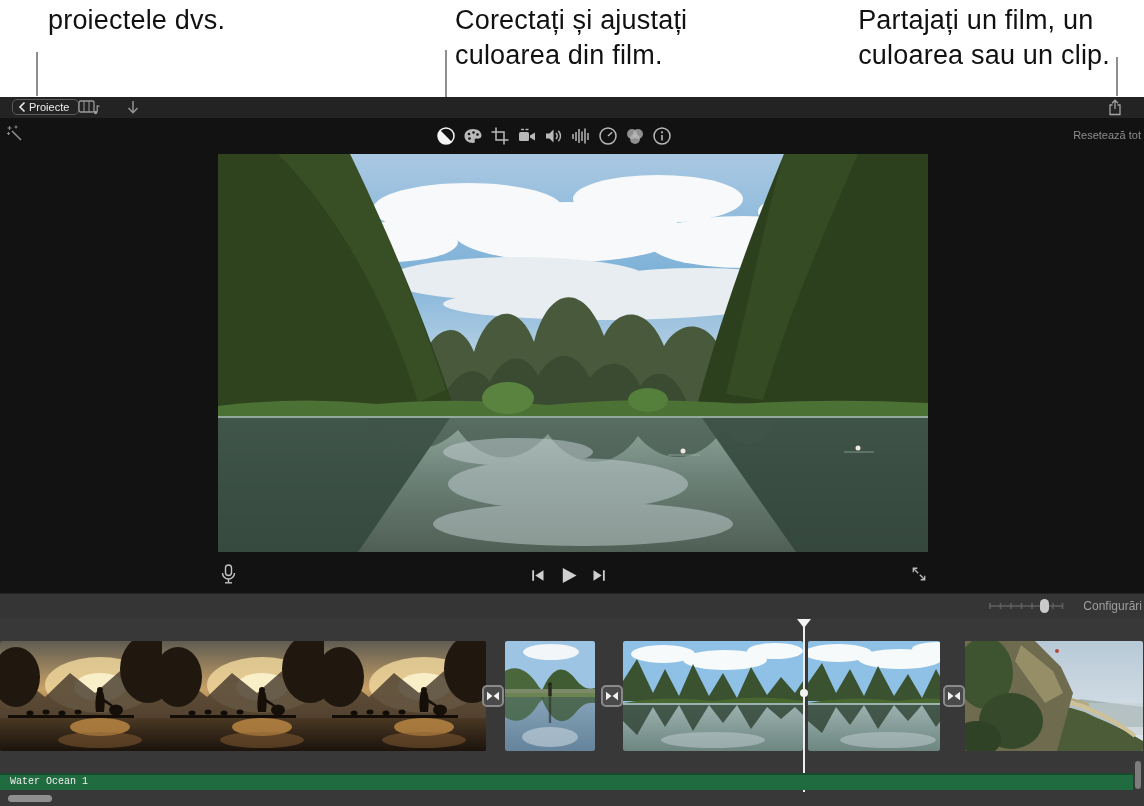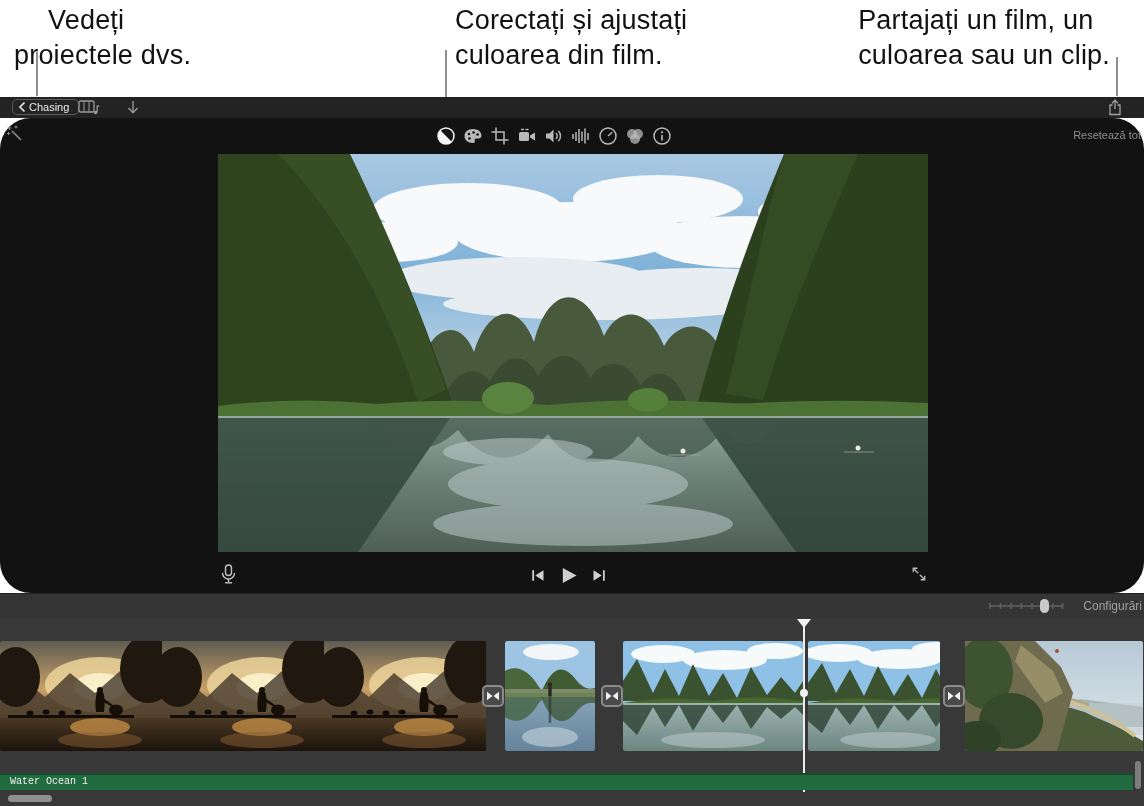--- a/index.html
+++ b/index.html
@@ -27,21 +27,21 @@
     border:1px solid #5a5a5a;border-radius:5px;padding:0 9px 0 5px;color:#ececec;font-size:11px;
     background:transparent;box-sizing:border-box;
   }
   .tb-icon{position:absolute;top:3px;color:#9a9a9a;}
   #icon-media{left:78px;}
   #icon-import{left:126px;}
   #icon-share{left:1107px;top:2px;color:#a2a2a2;}
   .tb-title{position:absolute;left:0;right:0;top:4px;text-align:center;color:#d8d8d8;font-size:11px;}
 
   
-  .viewer{position:absolute;left:0;top:118px;width:1144px;height:475px;background:#121212;border-radius:31px;}
+  .viewer{position:absolute;left:0;top:118px;width:1144px;height:475px;background:#121212;}
   #icon-wand{position:absolute;left:5px;top:6px;color:#8d8d8d;}
   .adjust-bar{position:absolute;left:436px;top:8px;display:flex;gap:7px;}
   .adjust-bar .aicon{width:20px;height:20px;color:#b9b9b9;display:block;}
   .adjust-bar .aicon.active{color:#f5f5f5;}
   .reset-all{position:absolute;right:3px;top:11px;color:#8d8d8d;font-size:11px;}
   .stage{position:absolute;left:218px;top:36px;width:710px;height:398px;background:#000;}
   .transport-left{position:absolute;left:219px;top:446px;color:#c3c3c3;}
   .transport-center{position:absolute;left:530px;top:448px;display:flex;align-items:center;gap:14px;color:#cfcfcf;}
   .fullscreen{position:absolute;left:910px;top:447px;color:#b9b9b9;}
 
@@ -81,41 +81,40 @@
     position:absolute;left:0;top:155px;width:1133px;height:17px;background:#216b41;
     border-top:2px solid #17492c;box-sizing:border-box;color:#efefef;font-size:10px;line-height:14px;padding-left:10px;font-family:Liberation Mono, monospace;
   }
   .hscrollbar{position:absolute;left:8px;top:177px;width:44px;height:7px;border-radius:4px;background:#8f8f8f;}
   .vscrollbar{position:absolute;left:1135px;top:143px;width:6px;height:28px;border-radius:3px;background:#7d7d7d;}
 </style>
 </head>
 <body>
 
 <div class="callout" id="callout-projects">
-  <span>Vedeți</span>
   <span>proiectele dvs.</span>
 </div>
 <div class="callout" id="callout-color">
   <span>Corectați și ajustați</span>
   <span>culoarea din film.</span>
 </div>
 <div class="callout" id="callout-share">
   <span>Partajați un film, un</span>
   <span>culoarea sau un clip.</span>
 </div>
 <div class="connector" id="conn-projects"></div>
 <div class="connector" id="conn-color"></div>
 <div class="connector" id="conn-share"></div>
 
 <div class="topbar">
   <div class="back-btn">
     <svg width="8" height="12" viewBox="0 0 8 12">
       <polyline points="6.5,1.5 2,6 6.5,10.5" fill="none" stroke="#ececec" stroke-width="1.6"></polyline>
     </svg>
-    <span>Chasing</span>
+    <span>Proiecte</span>
   </div>
   <svg class="tb-icon" id="icon-media" width="22" height="15" viewBox="0 0 22 15">
     <rect x="1" y="1" width="15" height="11" rx="1.5" fill="none" stroke="currentColor" stroke-width="1.3"></rect>
     <line x1="6" y1="1" x2="6" y2="12" stroke="currentColor" stroke-width="1"></line>
     <line x1="11" y1="1" x2="11" y2="12" stroke="currentColor" stroke-width="1"></line>
     <circle cx="17.5" cy="12.5" r="1.8" fill="currentColor"></circle>
     <line x1="19.2" y1="12.3" x2="19.2" y2="5.5" stroke="currentColor" stroke-width="1.3"></line>
     <path d="M19.2 5.5 l2.3 1" stroke="currentColor" stroke-width="1.3" fill="none"></path>
   </svg>
   <svg class="tb-icon" id="icon-import" width="14" height="15" viewBox="0 0 14 15">

